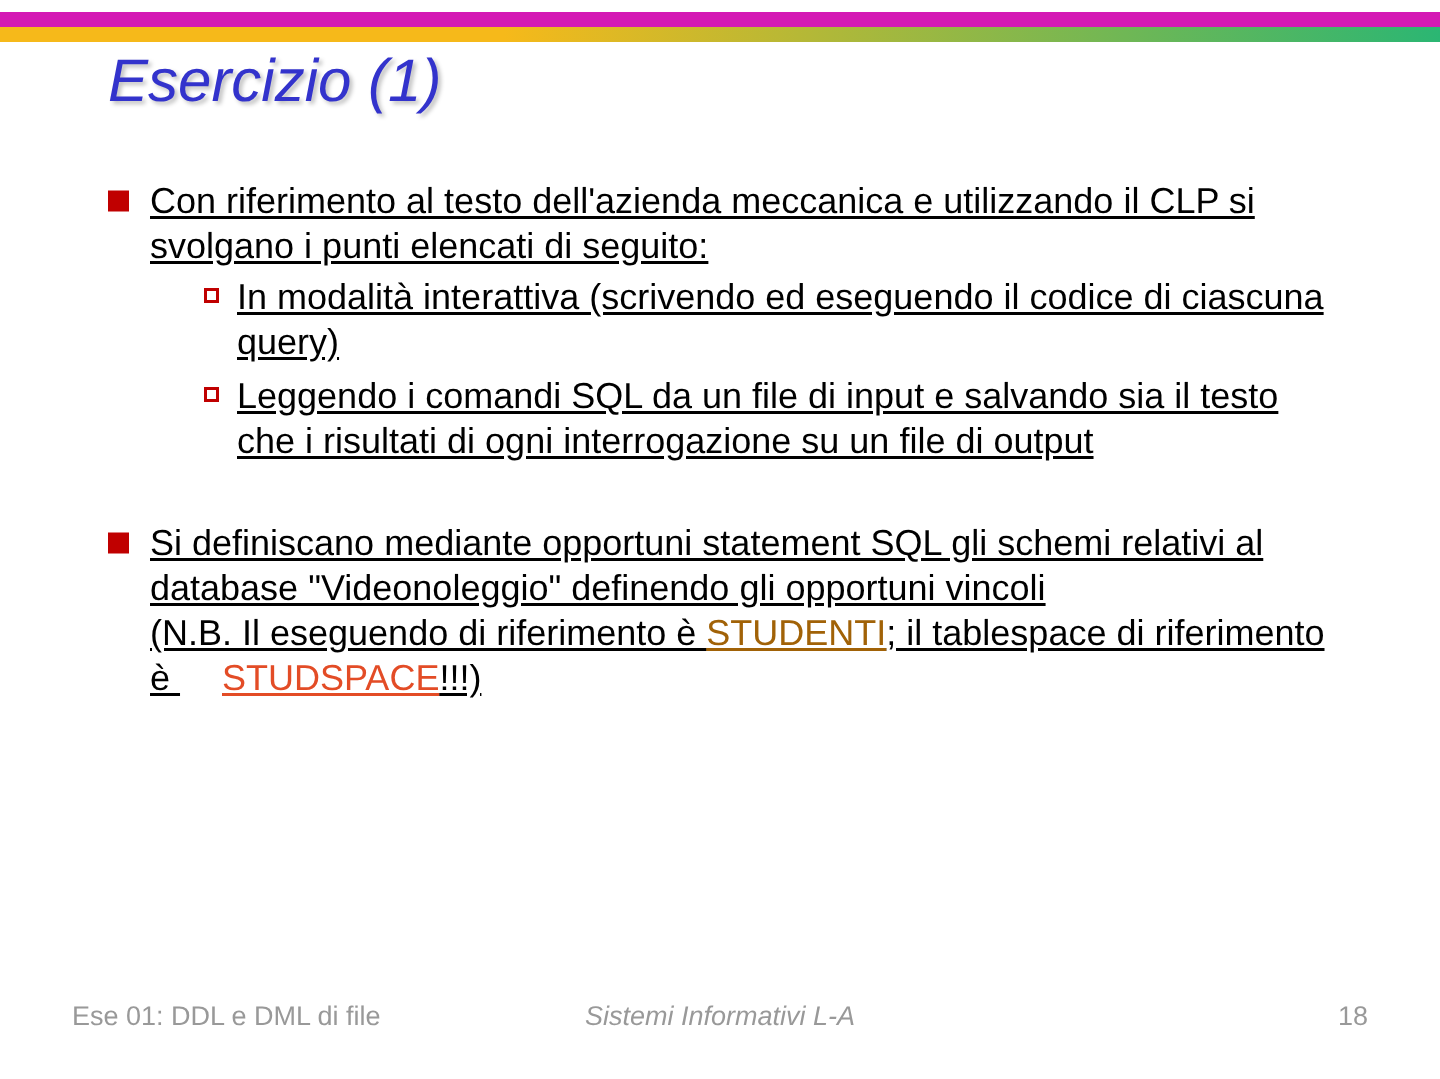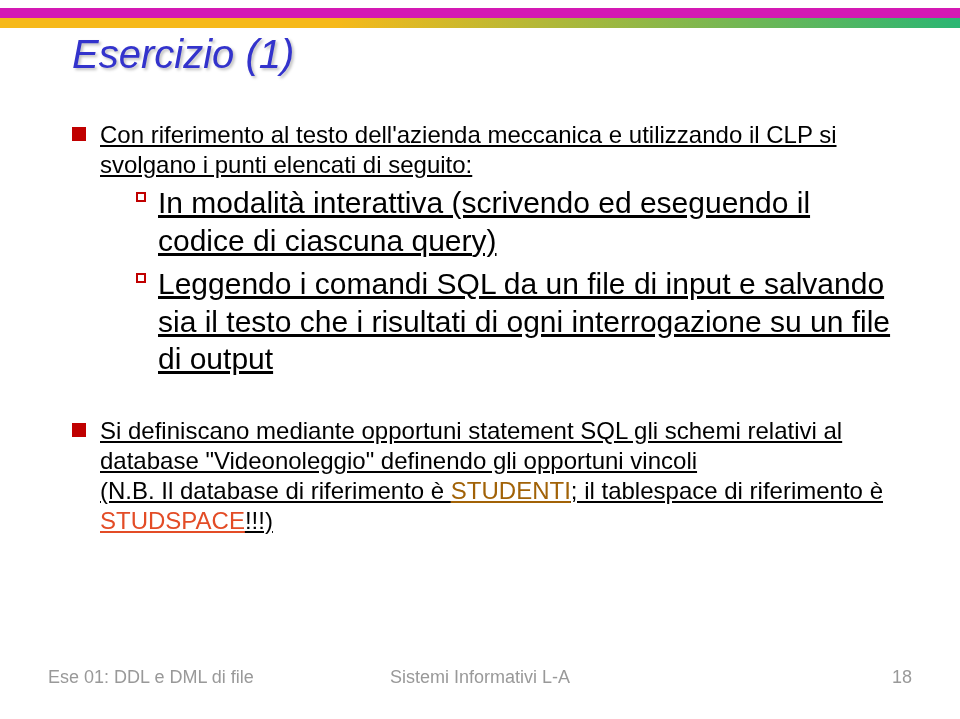--- a/index.html
+++ b/index.html
@@ -73,21 +73,21 @@
 }
 ul.lvl2 {
   list-style: none;
   padding: 0;
   margin: 4px 0 0 36px;
 }
 ul.lvl2 > li {
   position: relative;
   padding-left: 22px;
   margin-bottom: 6px;
-  font-size: 30px;
+  font-size: 24px;
   line-height: 1.25;
 }
 ul.lvl2 > li::before {
   content: "";
   position: absolute;
   left: 0;
   top: 8px;
   width: 10px;
   height: 10px;
   background: #fff;
@@ -96,24 +96,24 @@
 }
 .footer {
   position: absolute;
   bottom: 22px;
   left: 48px;
   right: 48px;
   color: #999;
   font-size: 18px;
 }
 .footer-left { position: absolute; left: 0; }
-.footer-center { position: absolute; left: 50%; transform: translateX(-50%); }
+.footer-center { position: absolute; left: 50%; transform: translateX(-50%); font-style: italic; }
 .footer-right { position: absolute; right: 0; }
 .link1 { color: #a16207; text-decoration: underline; }
-.link2 { color: #e34c26; text-decoration: underline; }
+.link2 { color: #e34c26; text-decoration: underline; margin-left: 28px; }
 </style>
 </head>
 <body>
 
 <div class="slide">
   <div class="rule rule-magenta"></div>
   <div class="rule rule-grad"></div>
 
   <div class="title">Esercizio (1)</div>
 
@@ -130,21 +130,21 @@
           </li>
         </ul>
       </li>
     </ul>
 
     <div style="height:30px"></div>
 
     <ul class="lvl1">
       <li>
         <span>Si definiscano mediante opportuni statement SQL gli schemi relativi al database "Videonoleggio" definendo gli opportuni vincoli</span><br>
-        <span>(N.B. Il database di riferimento è </span><span class="link1">STUDENTI</span><span>; il tablespace di riferimento è </span><span class="link2">STUDSPACE</span><span>!!!)</span>
+        <span>(N.B. Il eseguendo di riferimento è </span><span class="link1">STUDENTI</span><span>; il tablespace di riferimento è </span><span class="link2">STUDSPACE</span><span>!!!)</span>
       </li>
     </ul>
   </div>
 
   <div class="footer">
     <div class="footer-left">Ese 01: DDL e DML di file</div>
     <div class="footer-center">Sistemi Informativi L-A</div>
     <div class="footer-right">18</div>
   </div>
 </div>

